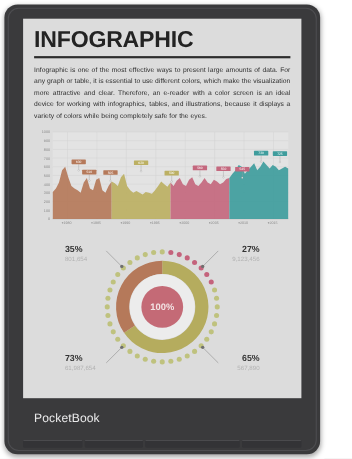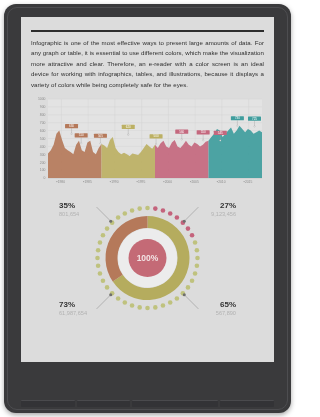--- a/index.html
+++ b/index.html
@@ -61,20 +61,21 @@
   .ctr{ font-size:8.5px; font-weight:bold; fill:#f2e3e4; font-family:"Liberation Sans",sans-serif; }
 </style>
 </head>
 <body>
 
 <div class="device">
 
   <div class="screen">
     <div class="page">
 
+      <div class="title">INFOGRAPHIC</div>
       <div class="rule"></div>
       <div class="body-text">Infographic is one of the most effective ways to present large amounts of data. For any graph or table, it is essential to use different colors, which make the visualization more attractive and clear. Therefore, an e-reader with a color screen is an ideal device for working with infographics, tables, and illustrations, because it displays a variety of colors while being completely safe for the eyes.</div>
 
       <div class="chart-wrap">
         <svg id="areaChart" width="233" height="92" viewBox="0 0 233 92">
             <rect x="17" y="2" width="214" height="79" fill="#e3e3e3"></rect>
             <line x1="17" y1="2" x2="231" y2="2" stroke="#d2d2d2" stroke-width="0.4"></line>
             <text x="14.5" y="3.3" text-anchor="end" class="ax-lbl">1000</text>
             <line x1="17" y1="9.899999999999991" x2="231" y2="9.899999999999991" stroke="#d2d2d2" stroke-width="0.4"></line>
             <text x="14.5" y="11.199999999999992" text-anchor="end" class="ax-lbl">900</text>
@@ -230,20 +231,21 @@
             <line x1="65.58831175456858" y1="116.91168824543142" x2="79.73044737829953" y2="102.76955262170047" stroke="#8e8e8e" stroke-width="0.55"></line>
             <circle cx="79.73044737829953" cy="102.76955262170047" r="1.5" fill="#6f6f6f"></circle>
             <text x="28" y="115" text-anchor="start" class="pct">73%</text>
             <text x="28" y="123" text-anchor="start" class="num">61,987,654</text>
           </svg>
       </div>
 
     </div>
   </div>
 
+  <div class="brand">PocketBook</div>
 
   <div class="btnbar">
     <i></i>
     <i></i>
     <i></i>
     <i></i>
   </div>
 </div>
 
 </body></html>

